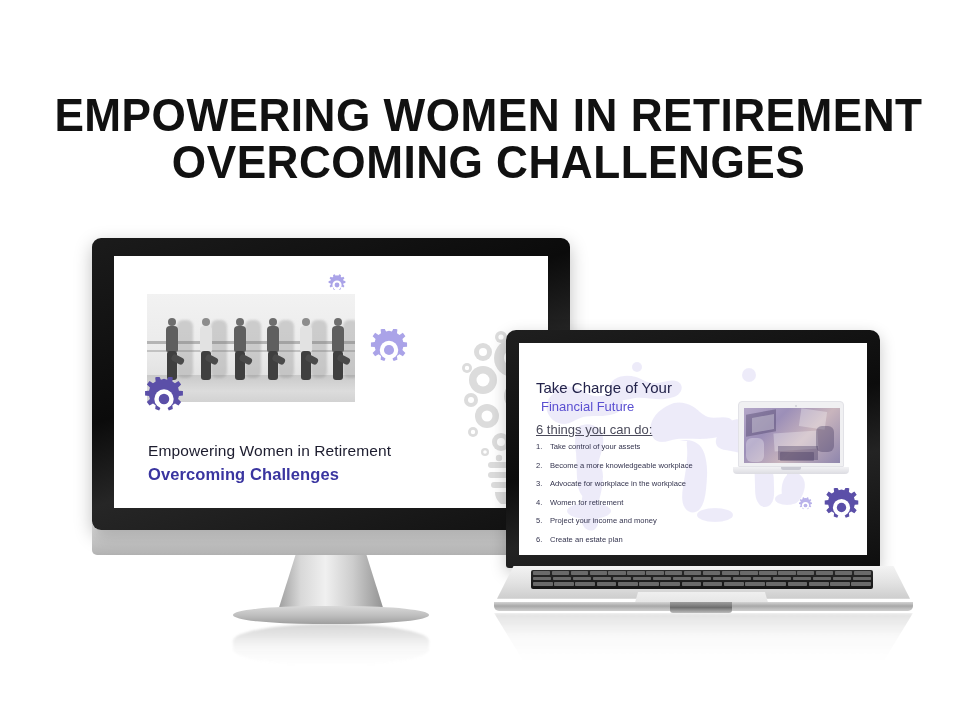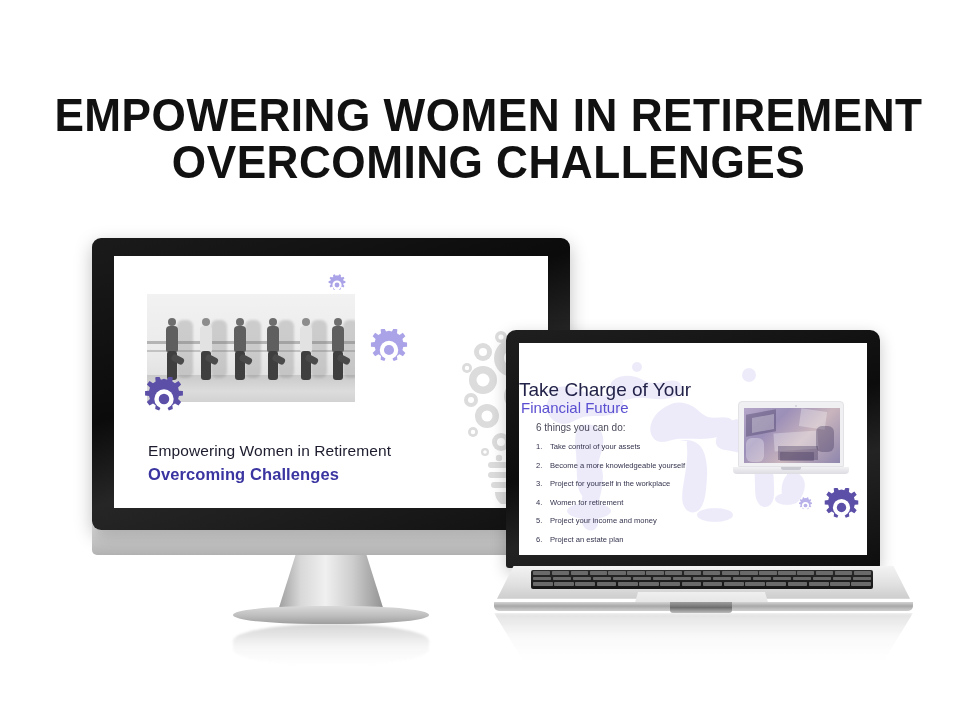--- a/index.html
+++ b/index.html
@@ -258,30 +258,30 @@
 
   
   .slide2 { position: absolute; inset: 0; background: #fff; overflow: hidden; }
   .worldmap {
     position: absolute;
     left: 0; top: 6px;
     width: 348px; height: 190px;
     opacity: 0.5;
   }
   .s2-head-1 {
-    position: absolute; left: 0; top: 36px;
-    font-size: 19px; color: #23234a; white-space: nowrap;
+    position: absolute; left: 17px; top: 36px;
+    font-size: 15px; color: #23234a; white-space: nowrap;
   }
   .s2-head-2 {
-    position: absolute; left: 2px; top: 56px;
-    font-size: 15px; color: #5a4fd1; white-space: nowrap;
+    position: absolute; left: 22px; top: 56px;
+    font-size: 13px; color: #5a4fd1; white-space: nowrap;
   }
   .s2-sub {
     position: absolute; left: 17px; top: 79px;
-    font-size: 10px; color: #4a4a5a; white-space: nowrap;
+    font-size: 13px; color: #4a4a5a; white-space: nowrap; text-decoration: underline;
   }
   .s2-list {
     position: absolute; left: 17px; top: 99px;
     width: 200px;
   }
   .s2-item {
     display: flex;
     font-size: 7.6px;
     color: #33334d;
     margin-bottom: 9.6px;
@@ -517,37 +517,37 @@
         <div class="s2-head-2">Financial Future</div>
         <div class="s2-sub">6 things you can do:</div>
 
         <div class="s2-list">
           <div class="s2-item">
             <span class="s2-num">1.</span>
             <span>Take control of your assets</span>
           </div>
           <div class="s2-item">
             <span class="s2-num">2.</span>
-            <span>Become a more knowledgeable yourself</span>
+            <span>Become a more knowledgeable workplace</span>
           </div>
           <div class="s2-item">
             <span class="s2-num">3.</span>
-            <span>Project for yourself in the workplace</span>
+            <span>Advocate for workplace in the workplace</span>
           </div>
           <div class="s2-item">
             <span class="s2-num">4.</span>
             <span>Women for retirement</span>
           </div>
           <div class="s2-item">
             <span class="s2-num">5.</span>
             <span>Project your income and money</span>
           </div>
           <div class="s2-item">
             <span class="s2-num">6.</span>
-            <span>Project an estate plan</span>
+            <span>Create an estate plan</span>
           </div>
         </div>
 
         <div class="inner-laptop">
           <div class="inner-lid">
             <div class="inner-cam"></div>
             <div class="inner-screen">
               <div class="dk" style="left:2px; top:4px; width:30px; height:22px; transform:skewY(-10deg);"></div>
               <div class="blk" style="left:8px; top:8px; width:22px; height:15px; transform:skewY(-10deg);"></div>
               <div class="blk" style="left:30px; top:24px; width:44px; height:18px; transform:rotate(-4deg);"></div>

